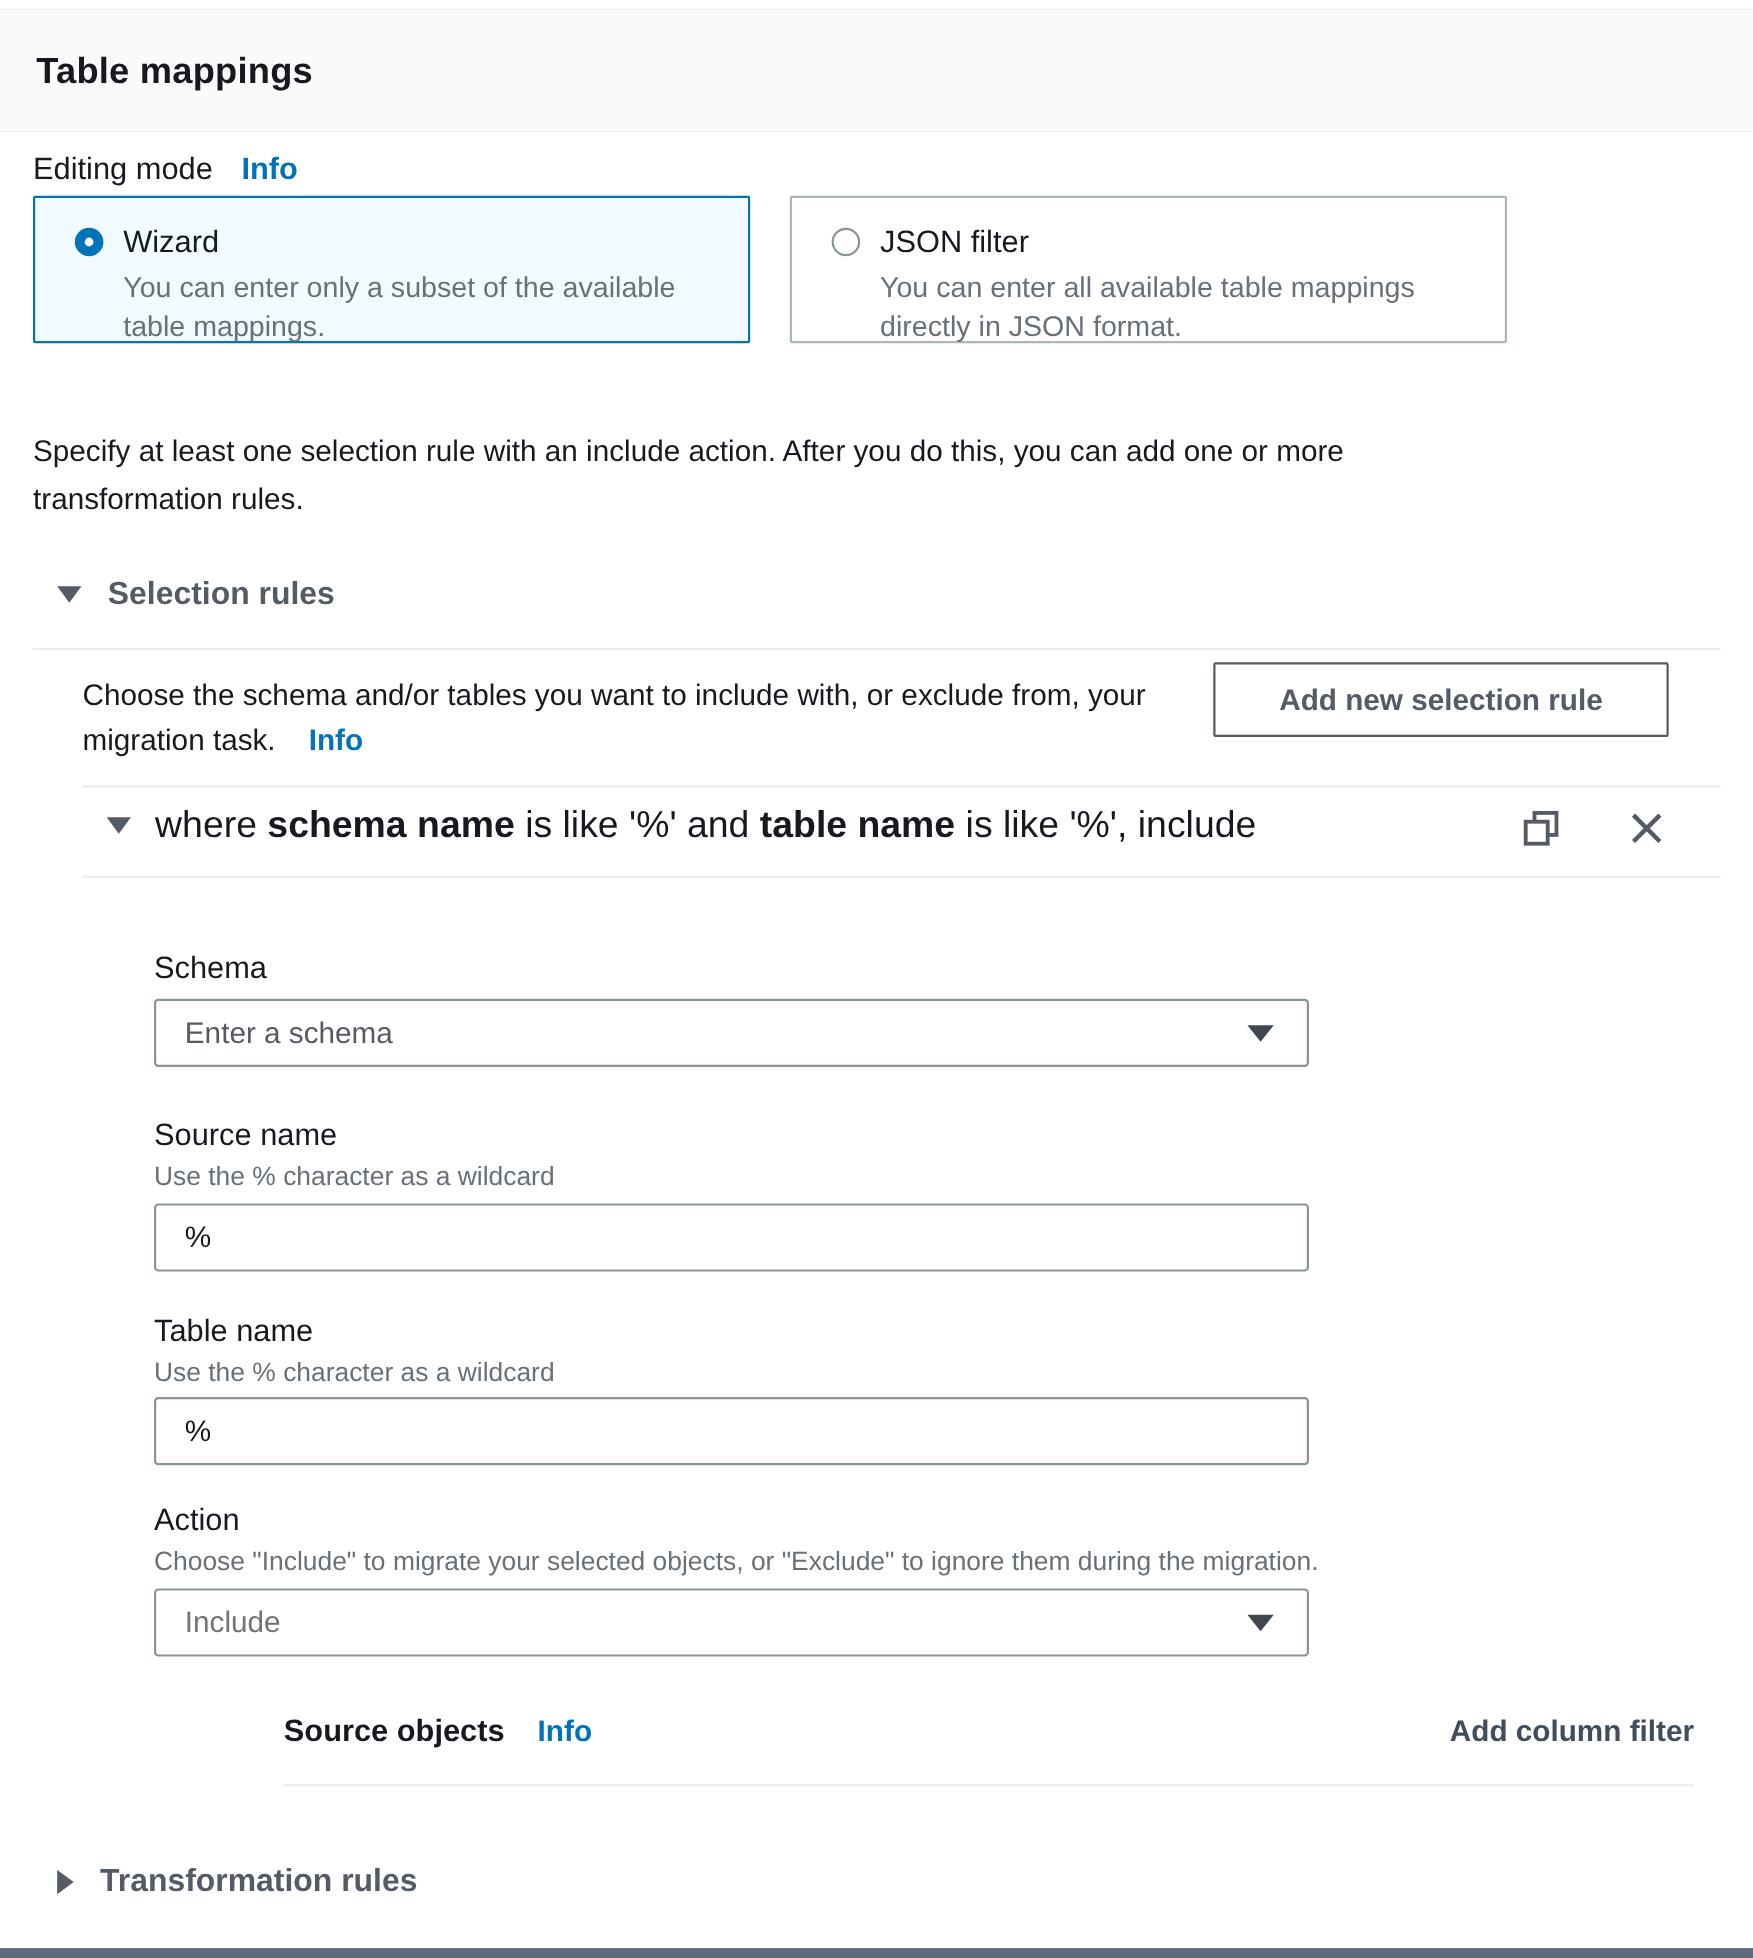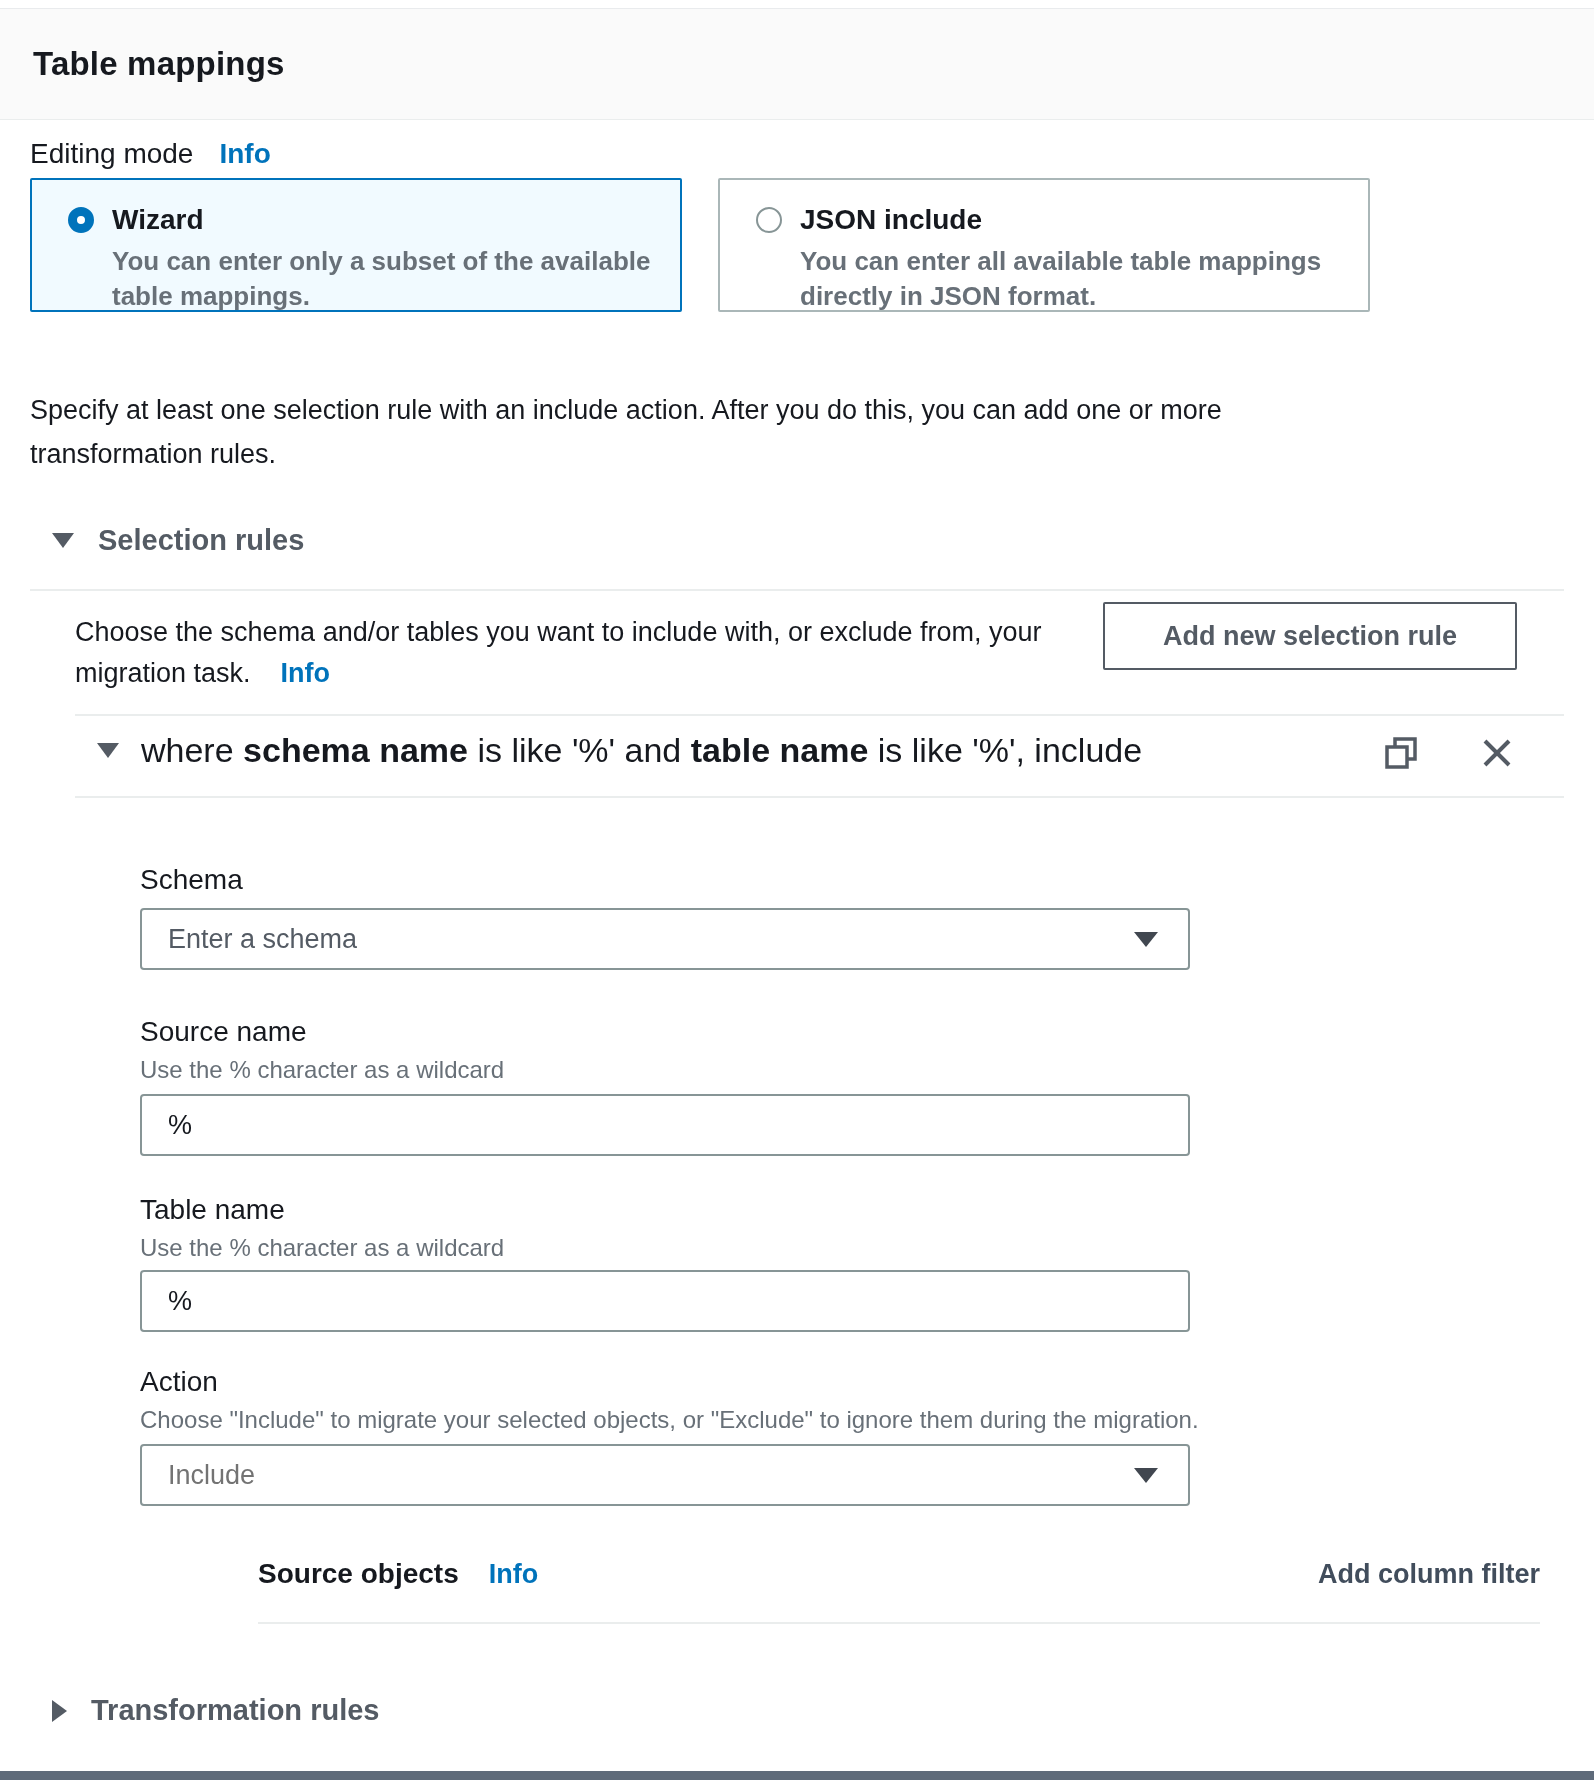--- a/index.html
+++ b/index.html
@@ -24,21 +24,21 @@
 
   
   .editing-row{position:absolute;top:138px;left:30px;font-size:28px;}
   .info-link{color:#0073bb;font-weight:700;cursor:pointer;text-decoration:none;text-align:center;}
   .editing-row .info-link{margin-left:26px;}
 
   .cards{position:absolute;top:178px;left:30px;display:flex;gap:36px;}
   .mode-card{
     box-sizing:border-box;width:652px;height:134px;
     border:2px solid #aab7b8;border-radius:2px;background:#ffffff;
-    padding:24px 20px 4px 36px;cursor:pointer;font-weight:bold;
+    padding:24px 20px 4px 36px;cursor:pointer;
   }
   .mode-card.selected{border-color:#0073bb;background:#f1faff;}
   .card-top{display:flex;align-items:center;}
   .radio{box-sizing:border-box;width:26px;height:26px;border-radius:50%;flex:0 0 26px;}
   .radio.on{background:#ffffff;border:9px solid #0073bb;}
   .radio.off{background:#ffffff;border:2px solid #879596;}
   .card-label{font-size:28px;margin-left:18px;}
   .card-desc{font-size:26px;line-height:35px;color:#687078;margin:8px 0 0 44px;width:540px;}
 
   
@@ -112,21 +112,21 @@
     <div class="mode-card selected">
       <div class="card-top">
         <span class="radio on"></span>
         <span class="card-label">Wizard</span>
       </div>
       <div class="card-desc">You can enter only a subset of the available table mappings.</div>
     </div>
     <div class="mode-card">
       <div class="card-top">
         <span class="radio off"></span>
-        <span class="card-label">JSON include</span>
+        <span class="card-label">JSON filter</span>
       </div>
       <div class="card-desc">You can enter all available table mappings directly in JSON format.</div>
     </div>
   </div>
 
   <div class="intro">Specify at least one selection rule with an include action. After you do this, you can add one or more transformation rules.</div>
 
   <div class="section-header" style="top:524px;text-align:center;">
     <span class="tri-down"></span>
     <span class="section-title">Selection rules</span>

